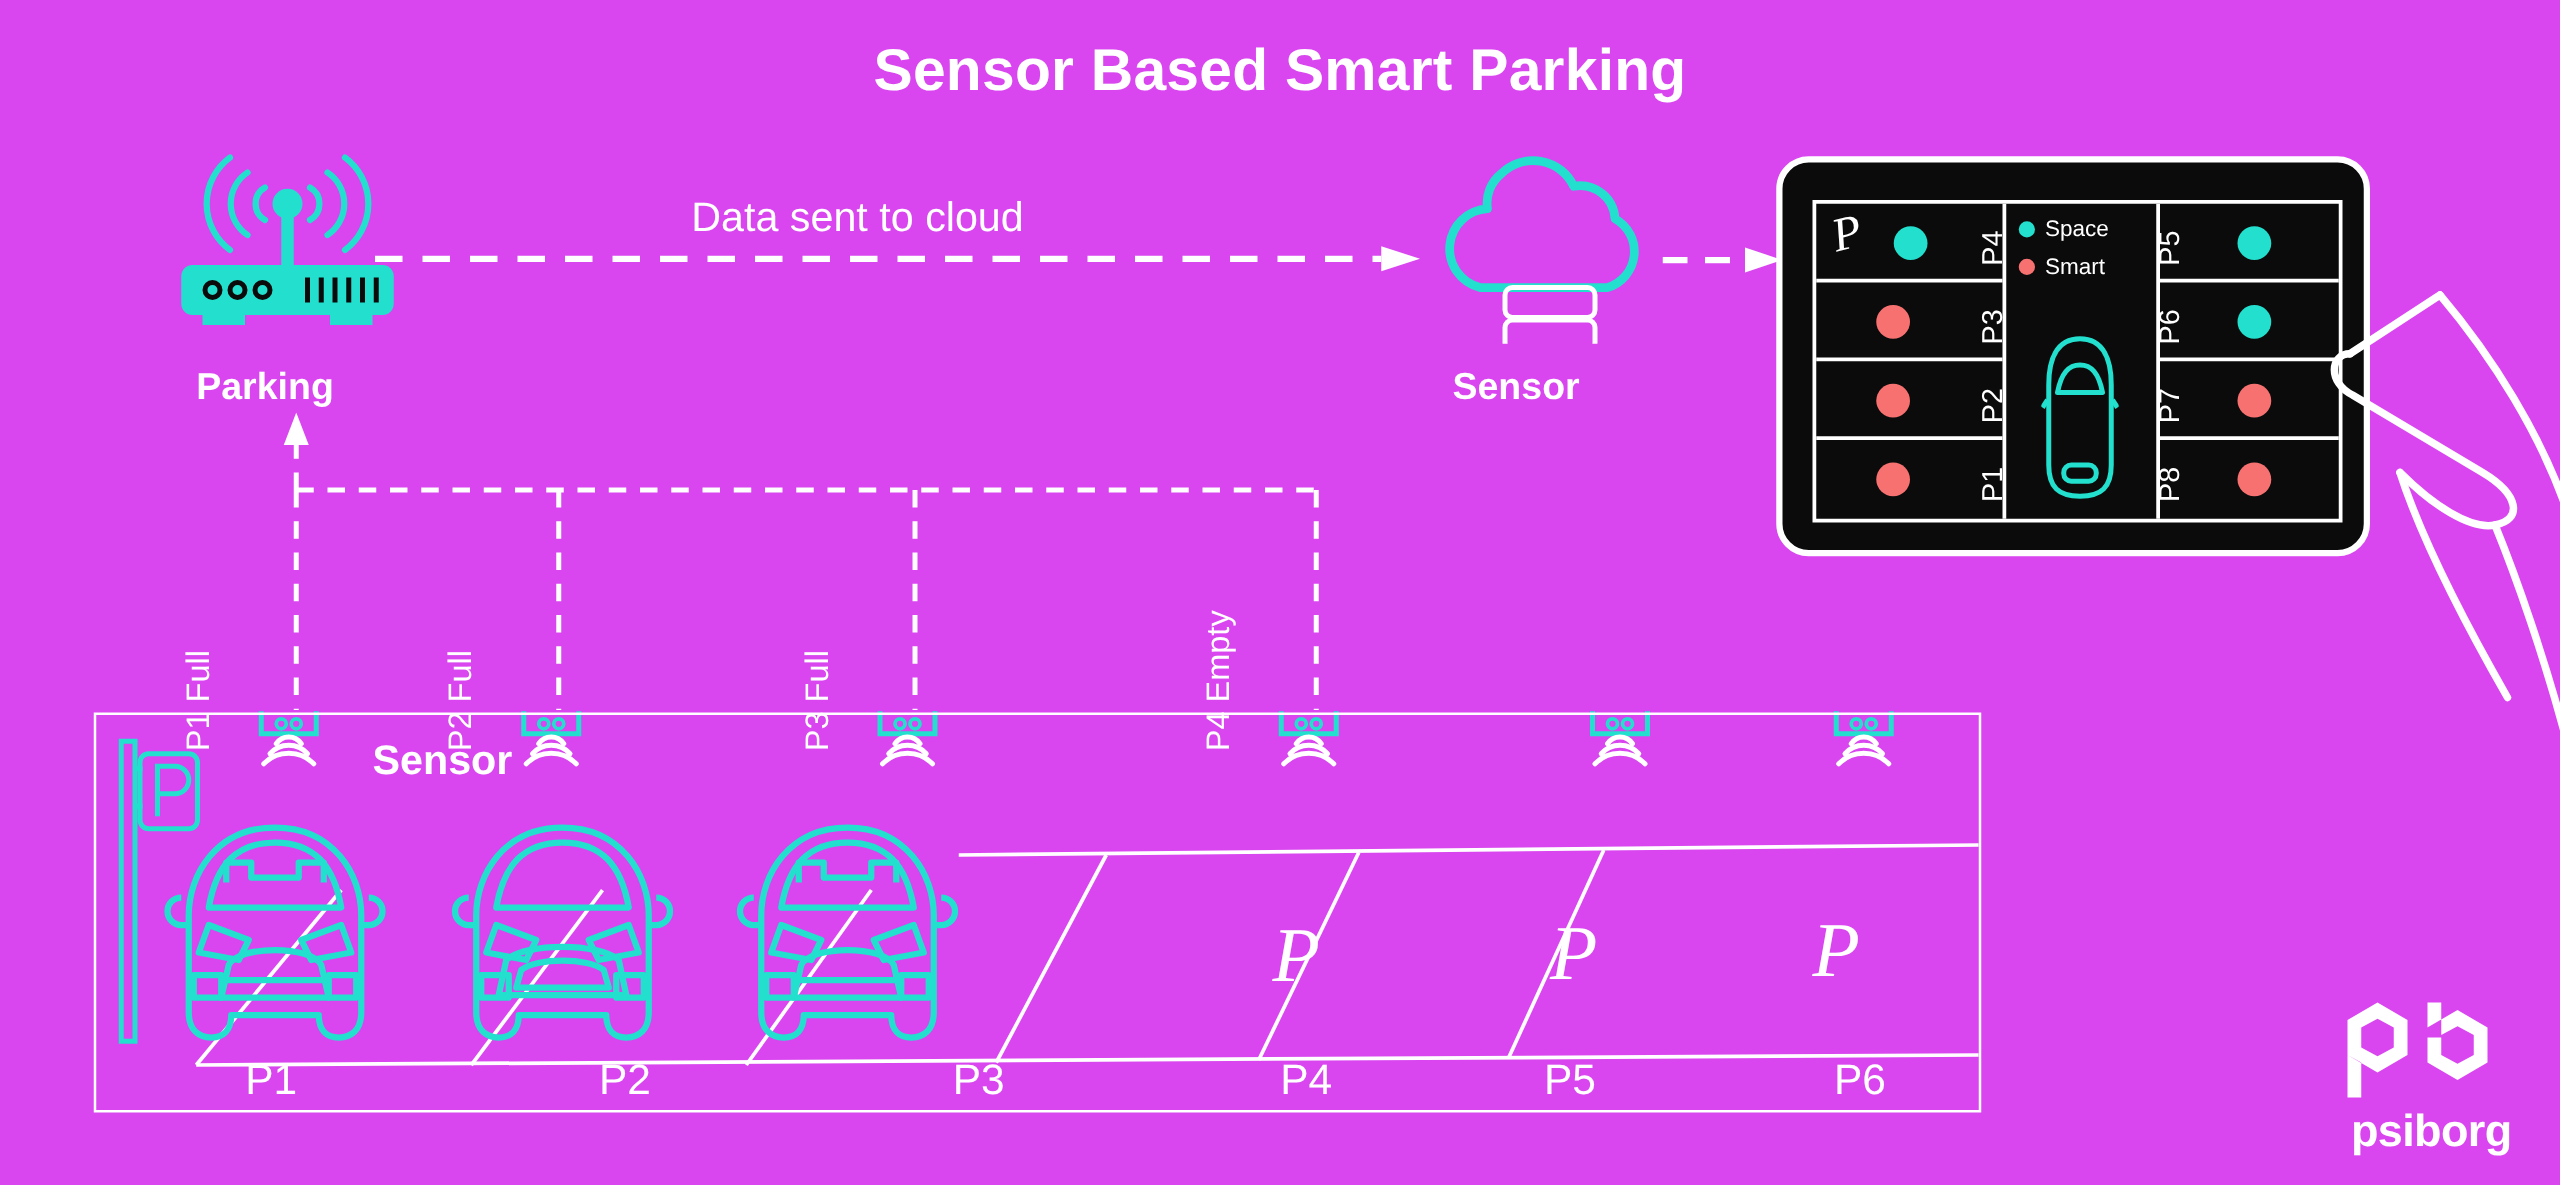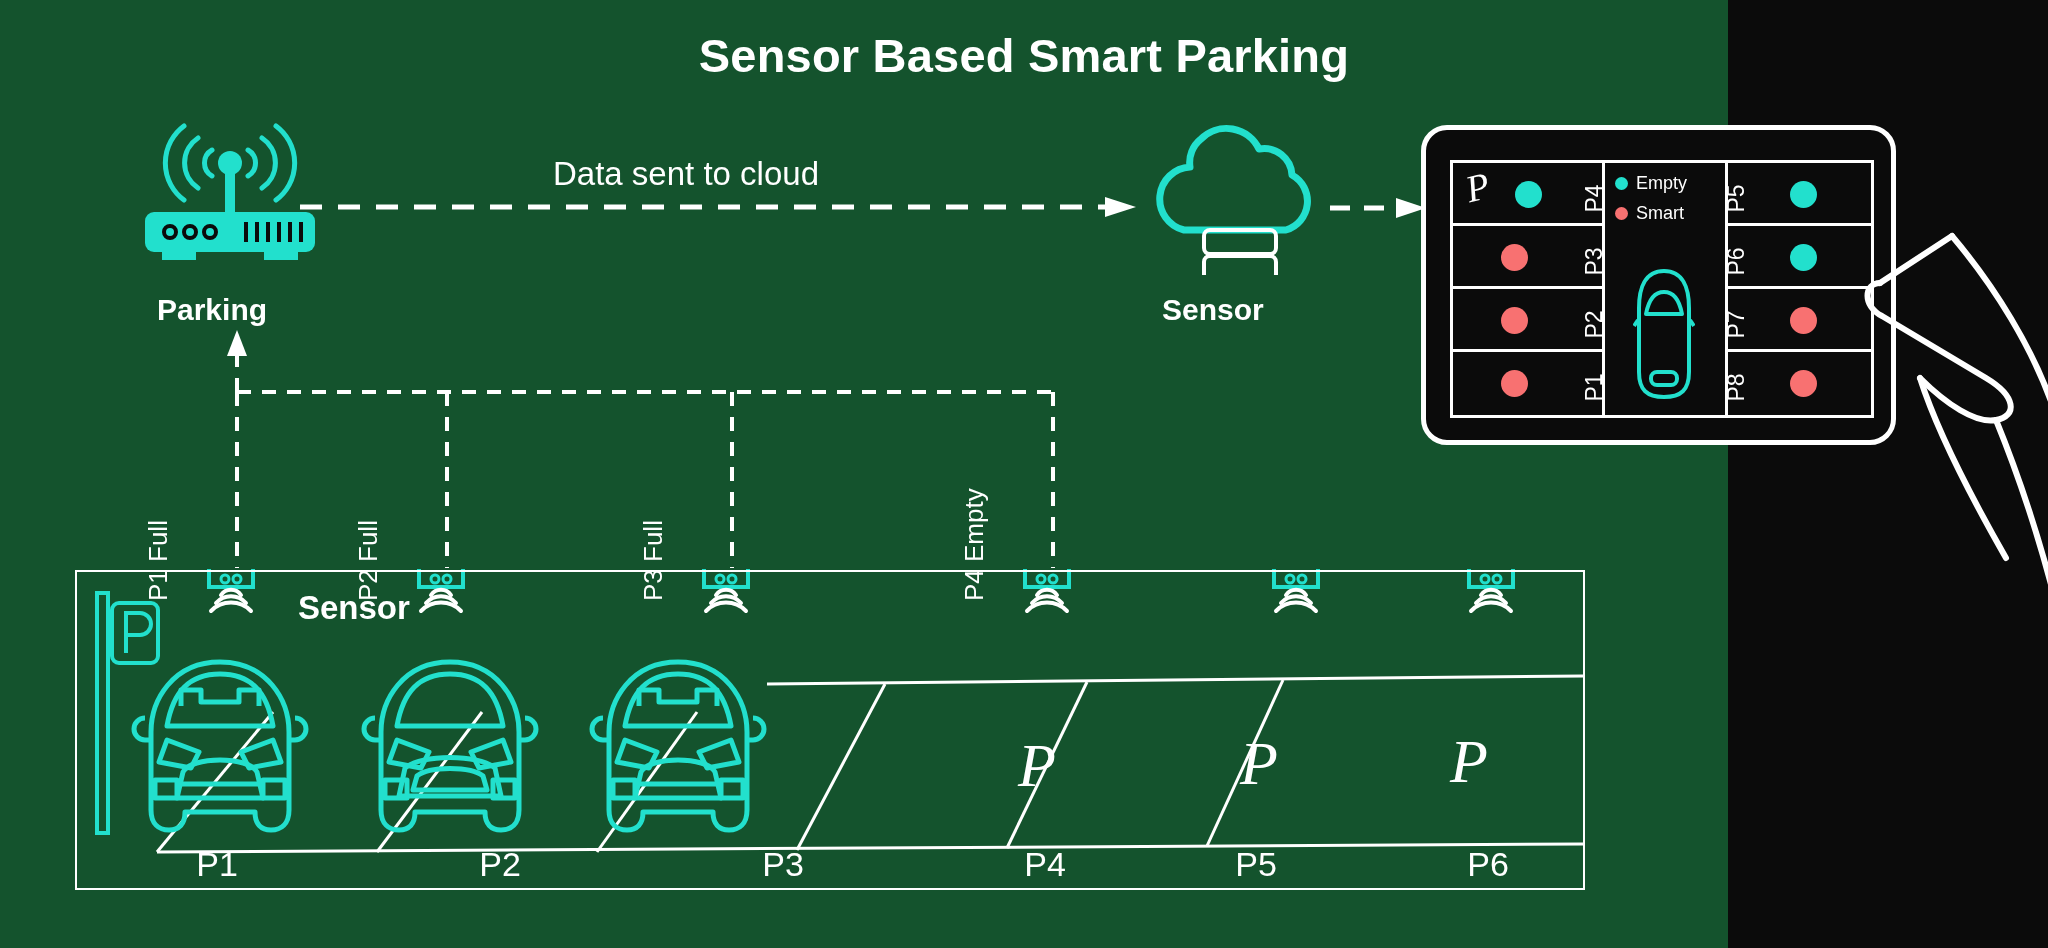--- a/index.html
+++ b/index.html
@@ -1,19 +1,19 @@
 <!DOCTYPE html>
 <html><head>
 <meta charset="utf-8">
 <title>Sensor Based Smart Parking</title>
 <style>
   html,body{margin:0;padding:0;background:#0b0b0b;}
   body{width:2048px;height:948px;overflow:hidden;
        font-family:"Liberation Sans","DejaVu Sans",sans-serif;}
-  #stage{position:relative;width:1728px;height:948px;background:#14532d;}
+  #stage{position:relative;width:2048px;height:948px;background:#d946ef;}
   .abs{position:absolute;}
 
   
   #title{
     left:0;top:28px;width:2048px;text-align:center;
     color:#ffffff;font-size:47px;font-weight:bold;letter-spacing:.2px;
   }
   #data-label{left:553px;top:155px;font-size:33px;color:#fff;white-space:nowrap;}
   #gateway-label{left:157px;top:293px;font-size:30px;font-weight:bold;color:#fff;}
   #cloud-label{left:1162px;top:293px;font-size:30px;font-weight:bold;color:#fff;}
@@ -155,21 +155,21 @@
         <div class="tab-cell">
           <span class="dot cell-dot" style="position:absolute;left:48px;top:18px;background:#f87171;"></span>
           <span class="cell-name" style="position:absolute;right:-6px;top:22px;">P1</span>
         </div>
       </div>
 
       <div class="tab-col" style="left:152px;width:120px;">
         <div style="position:absolute;left:10px;top:10px;">
           <div class="legend-row">
             <span class="dot legend-dot" style="background:#22e0cd;"></span>
-            <span class="legend-txt">Empty</span>
+            <span class="legend-txt">Space</span>
           </div>
           <div class="legend-row">
             <span class="dot legend-dot" style="background:#f87171;"></span>
             <span class="legend-txt">Smart</span>
           </div>
         </div>
 
         <svg style="position:absolute;left:28px;top:105px;" width="62" height="132">
           <g fill="none" stroke="#22e0cd" stroke-width="4" stroke-linejoin="round">
             <path d="M31 3 C 12 3 6 20 6 40 L6 104 C6 122 14 129 31 129
@@ -378,14 +378,29 @@
   <div class="pglyph" style="left:1240px;top:728px;">P</div>
   <div class="pglyph" style="left:1450px;top:726px;">P</div>
 
   <div class="abs slot-num" style="left:147px;top:845px;">P1</div>
   <div class="abs slot-num" style="left:430px;top:845px;">P2</div>
   <div class="abs slot-num" style="left:713px;top:845px;">P3</div>
   <div class="abs slot-num" style="left:975px;top:845px;">P4</div>
   <div class="abs slot-num" style="left:1186px;top:845px;">P5</div>
   <div class="abs slot-num" style="left:1418px;top:845px;">P6</div>
 
+  <div class="abs" id="logo">
+    <svg width="166" height="82" viewBox="0 0 166 82">
+      <g fill="#ffffff">
+
+        <path d="M16 16 L40 2 L64 16 L64 44 L40 58 L16 44 Z
+                 M16 44 L16 78 L27 78 L27 50 Z
+                 M27 22 L40 15 L53 22 L53 38 L40 45 L27 38 Z" fill-rule="evenodd"></path>
+
+        <path d="M80 2 L91 2 L91 30 L80 30 Z
+                 M80 22 L104 8 L128 22 L128 50 L104 64 L80 50 Z
+                 M91 28 L104 21 L117 28 L117 44 L104 51 L91 44 Z" fill-rule="evenodd"></path>
+      </g>
+    </svg>
+    <div id="logo-text">psiborg</div>
+  </div>
 
 </div>
 
 </body></html>

